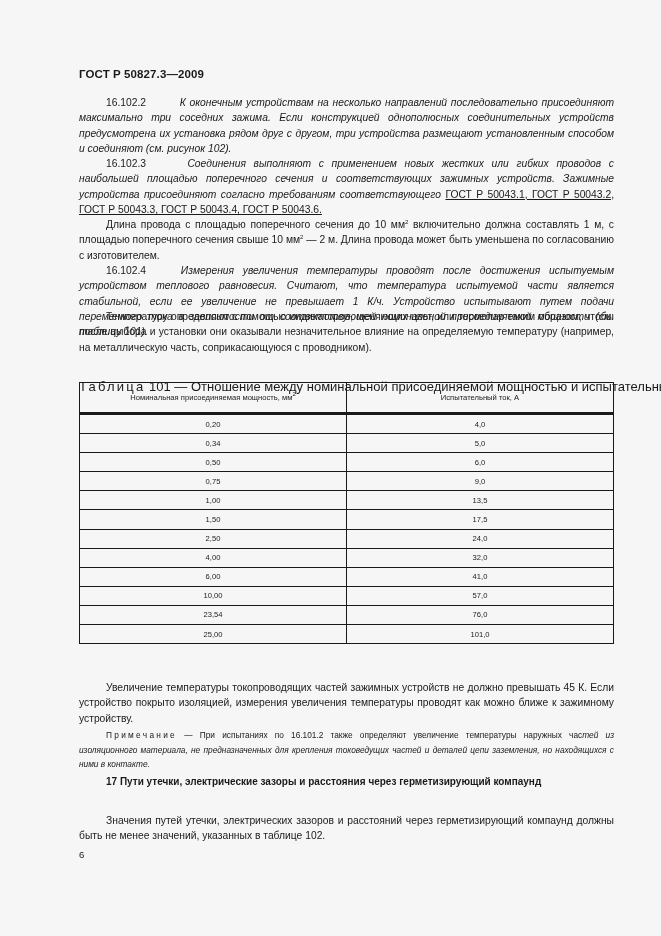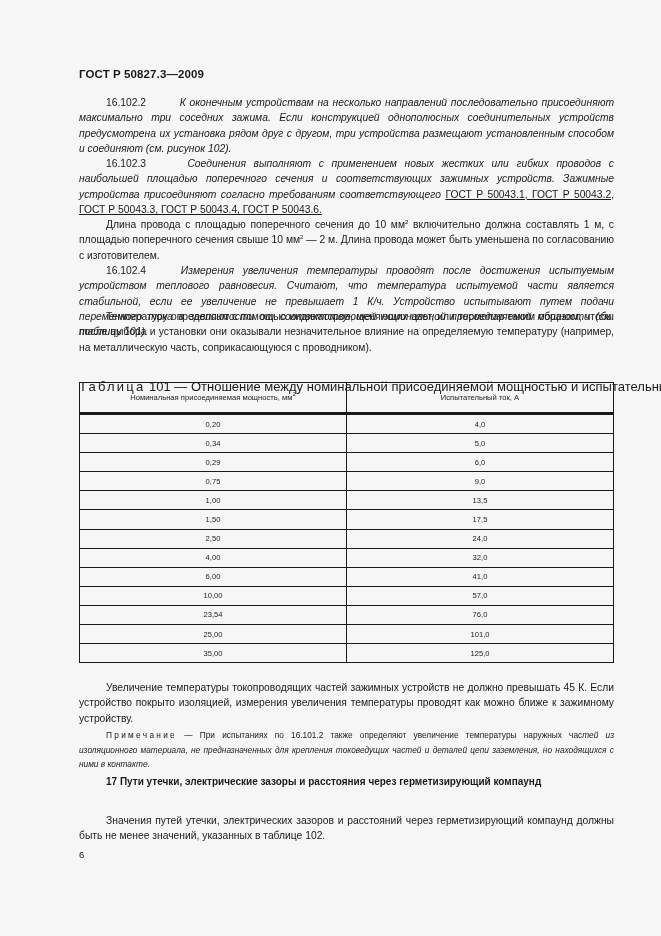--- a/index.html
+++ b/index.html
@@ -109,21 +109,21 @@
     <tbody>
       <tr>
           <td>0,20</td>
           <td>4,0</td>
         </tr>
       <tr>
           <td>0,34</td>
           <td>5,0</td>
         </tr>
       <tr>
-          <td>0,29</td>
+          <td>0,50</td>
           <td>6,0</td>
         </tr>
       <tr>
           <td>0,75</td>
           <td>9,0</td>
         </tr>
       <tr>
           <td>1,00</td>
           <td>13,5</td>
         </tr>
@@ -148,24 +148,20 @@
           <td>57,0</td>
         </tr>
       <tr>
           <td>23,54</td>
           <td>76,0</td>
         </tr>
       <tr>
           <td>25,00</td>
           <td>101,0</td>
         </tr>
-      <tr>
-          <td>35,00</td>
-          <td>125,0</td>
-        </tr>
     </tbody>
   </table>
 
   <p class="para indent it" style="top:680px;">
     <span>Увеличение температуры токопроводящих частей зажимных устройств не должно превышать 45 К. Если устройство покрыто изоляцией, измерения увеличения температуры проводят как можно ближе к зажимному устройству.</span>
   </p>
 
   <p class="note indent" style="top:728px;">
     <span class="sp">Примечание</span><span> — При испытаниях по 16.101.2 также определяют увеличение температуры наружных час</span><span style="font-style:italic;">тей из изоляционного материала, не предназначенных для крепления токоведущих частей и деталей цепи заземления, но находящихся с ними в контакте.</span>
   </p>

